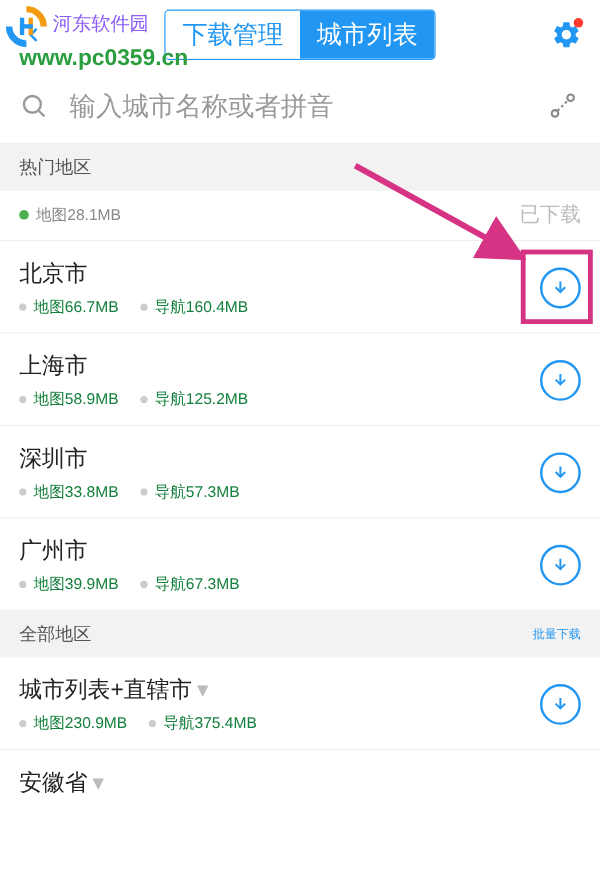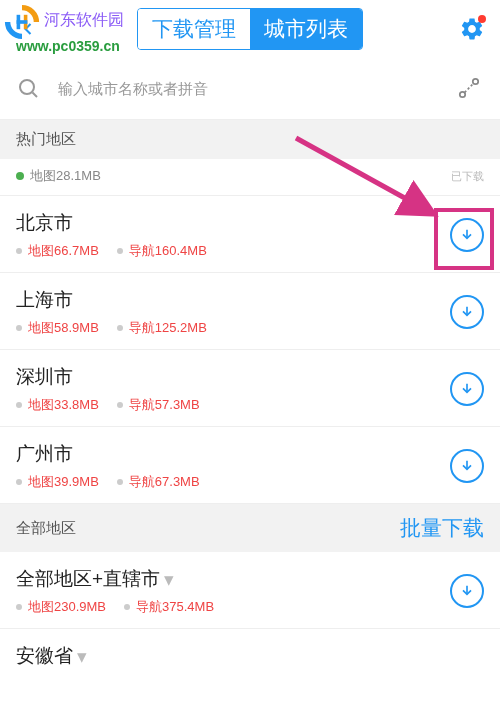--- a/index.html
+++ b/index.html
@@ -8,48 +8,48 @@
 .header { height: 58px; display: flex; align-items: center; justify-content: center; background: #fff; position: relative; }
 .back-icon { position: absolute; left: 12px; width: 32px; height: 32px; display: flex; align-items: center; justify-content: center; color: #2196F3; }
 .tabs { display: flex; border: 1px solid #2196F3; border-radius: 4px; overflow: hidden; }
 .tab { padding: 6px 14px; font-size: 21px; background: #fff; color: #2196F3; }
 .tab.active { background: #2196F3; color: #fff; }
 .settings-icon { position: absolute; right: 12px; width: 32px; height: 32px; display: flex; align-items: center; justify-content: center; color: #2196F3; }
 .red-dot { position: absolute; top: 2px; right: 2px; width: 8px; height: 8px; background: #ff3b30; border-radius: 50%; }
 
 .search-bar { height: 62px; display: flex; align-items: center; padding: 0 16px; border-bottom: 1px solid #eee; }
 .search-icon { width: 26px; height: 26px; color: #999; margin-right: 16px; }
-.search-input { flex: 1; border: none; outline: none; font-size: 15px; color: #333; }
+.search-input { flex: 1; border: none; outline: none; font-size: 22px; color: #333; }
 .search-input::placeholder { color: #999; }
 .route-icon { width: 28px; height: 28px; color: #888; margin-left: 8px; }
 
 .section-header { background: #f2f2f2; padding: 10px 16px; display: flex; justify-content: space-between; align-items: center; font-size: 15px; color: #555; text-align: right; }
-.batch-link { color: #2196F3; font-size: 21px; }
+.batch-link { color: #2196F3; font-size: 10px; }
 
 .partial-row { padding: 8px 16px 10px; display: flex; align-items: center; font-size: 13px; color: #888; justify-content: space-between; border-bottom: 1px solid #eee; }
 .partial-meta { display: flex; align-items: flex-end; gap: 18px; }
 .dot-g { width: 8px; height: 8px; border-radius: 50%; background: #4caf50; display: inline-block; margin-right: 6px; }
 .dot { width: 6px; height: 6px; border-radius: 50%; background: #ccc; display: inline-block; margin-right: 6px; }
-.downloaded-tag { color: #bbb; font-size: 11px; }
+.downloaded-tag { color: #bbb; font-size: 17px; }
 
 .city-row { padding: 14px 16px 12px; border-bottom: 1px solid #eee; display: flex; align-items: center; justify-content: center; }
 .city-left { flex: 1; }
 .city-name { font-size: 19px; color: #222; margin-bottom: 6px; display: flex; align-items: center; }
-.city-meta { font-size: 13px; color: #ef4444; display: flex; gap: 18px; }
+.city-meta { font-size: 13px; color: #15803d; display: flex; gap: 18px; }
 .city-meta span { display: flex; align-items: center; }
 .dl-btn { width: 34px; height: 34px; border: 2px solid #2196F3; border-radius: 50%; display: flex; align-items: center; justify-content: center; color: #2196F3; }
 .caret { color: #bbb; margin-left: 4px; }
 
 .highlight-box { position: absolute; border: 4px solid #d63384; pointer-events: none; }
 .arrow-svg { position: absolute; pointer-events: none; }
 
 .watermark { position: absolute; top: 4px; left: 4px; pointer-events: none; }
 .wm-logo { width: 36px; height: 36px; }
 .wm-text1 { position: absolute; top: 6px; left: 40px; font-size: 16px; font-weight: normal; color: #8b5cf6; white-space: nowrap; }
-.wm-text2 { position: absolute; top: 34px; left: 12px; font-size: 14px; font-weight: bold; color: #2a9d3f; white-space: nowrap; }
+.wm-text2 { position: absolute; top: 34px; left: 12px; font-size: 19px; font-weight: bold; color: #2a9d3f; white-space: nowrap; }
 </style>
 </head>
 <body>
 
 <div class="header">
   <div class="back-icon">
     <svg width="20" height="20" viewBox="0 0 24 24" fill="none" stroke="currentColor" stroke-width="2.5">
         <polyline points="15 18 9 12 15 6"></polyline>
       </svg>
   </div>
@@ -182,21 +182,21 @@
 </div>
 
 <div class="section-header">
   <span>全部地区</span>
   <span class="batch-link">批量下载</span>
 </div>
 
 <div class="city-row">
   <div class="city-left">
     <div class="city-name">
-        <span>全部地区+直辖市</span>
+        <span>城市列表+直辖市</span>
         <span class="caret">▾</span>
       </div>
     <div class="city-meta">
       <span>
           <span class="dot"></span>
           <span>地图230.9MB</span>
         </span>
       <span>
           <span class="dot"></span>
           <span>导航375.4MB</span>

